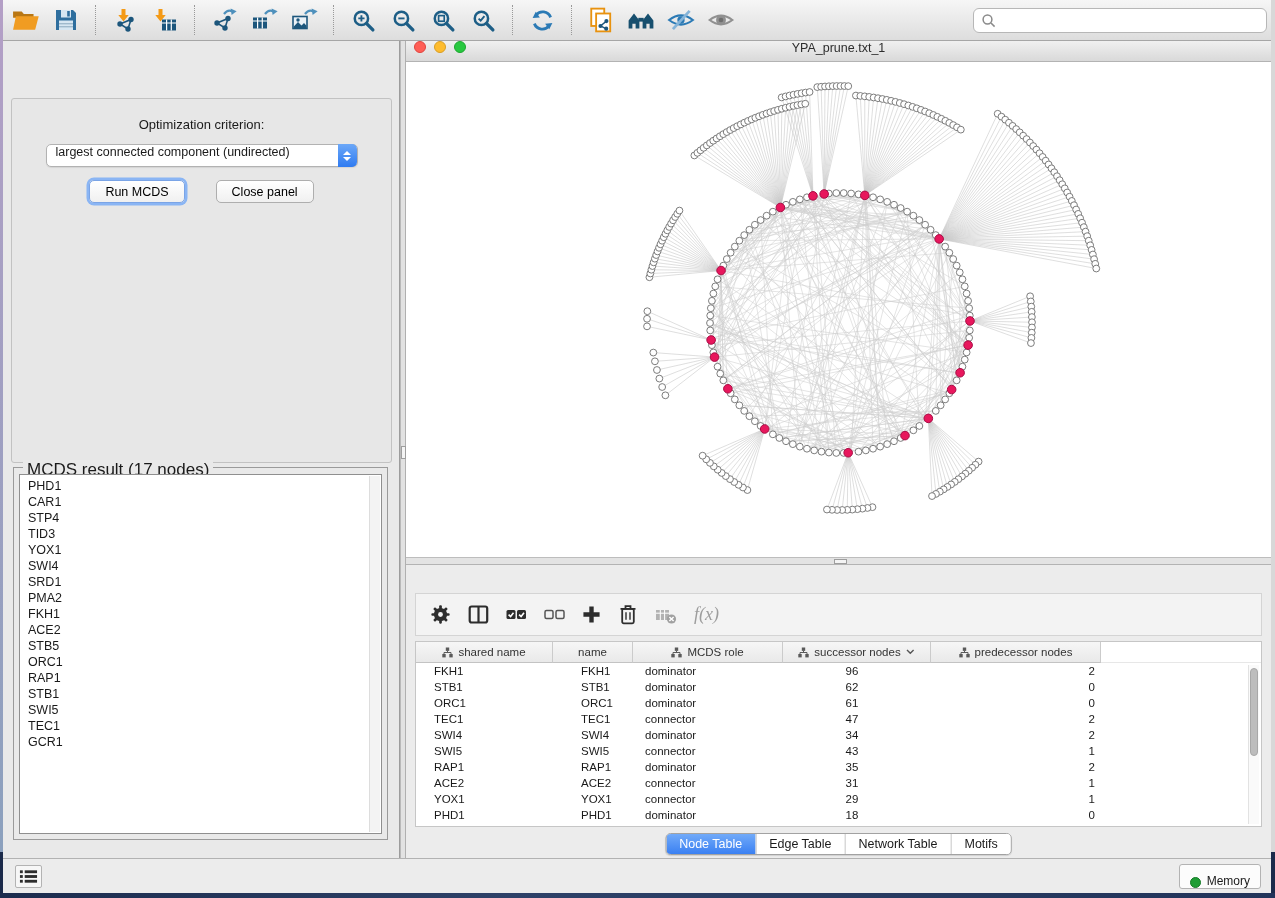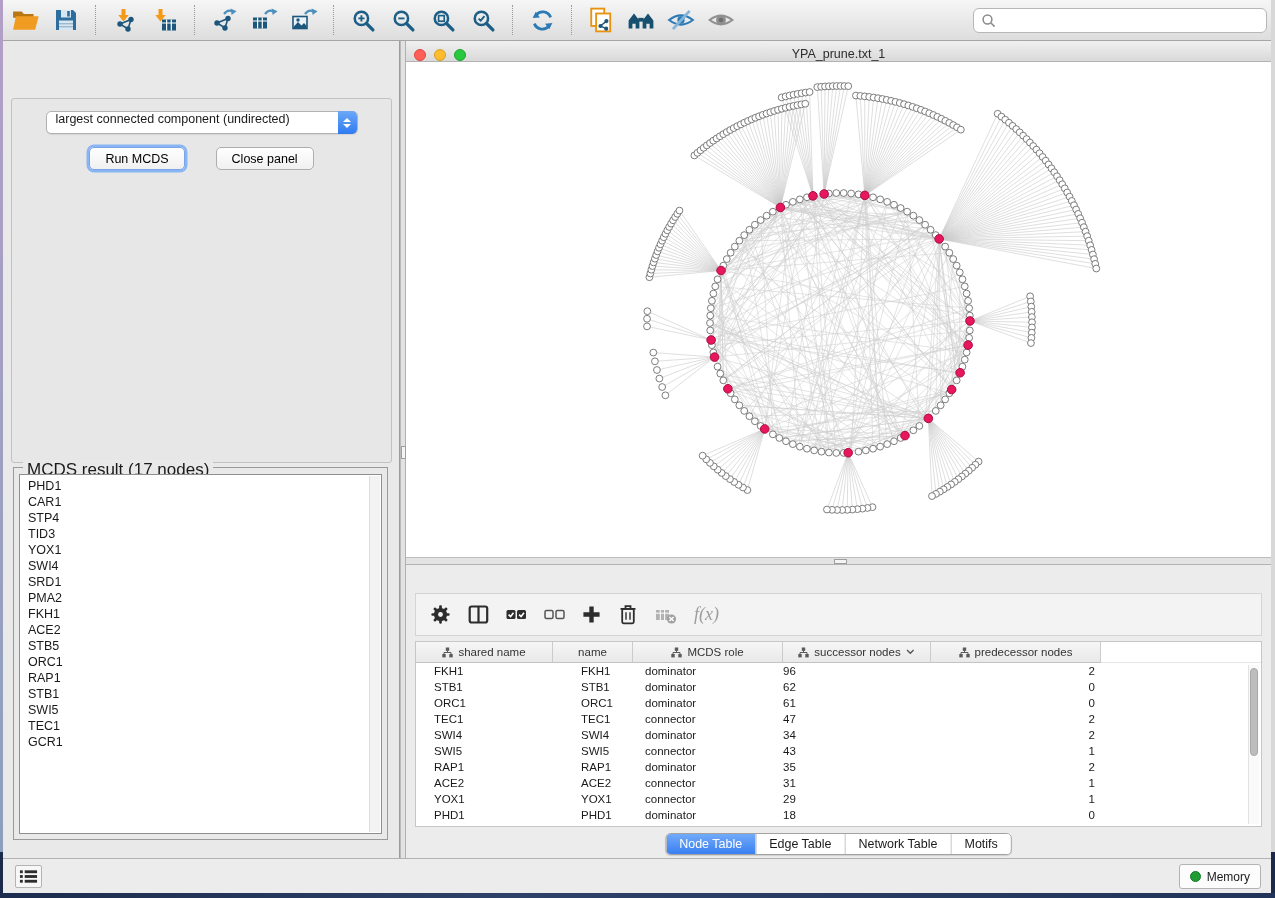--- a/index.html
+++ b/index.html
@@ -39,21 +39,21 @@
 .cp-group-label{position:absolute;top:-8px;left:9px;background:#e9e9e9;padding:0 4px;font-size:17px}
 .cp-list{position:absolute;left:5px;right:5px;top:6px;bottom:5px;background:#fff;border:1px solid #8f8f8f;font-size:12.5px;line-height:16px;padding:3px 0 0 8px;position:absolute;overflow:hidden}
 .cp-list .track{position:absolute;right:1px;top:1px;bottom:1px;width:11px;background:#f3f3f3;border-left:1px solid #ddd}
 
 .vsplit{position:absolute;left:400px;top:41px;width:6px;height:817px;background:#e2e2e2;border-left:1px solid #b9b9b9;border-right:1px solid #b0b0b0}
 .vsplit .handle{position:absolute;left:0;top:405px;width:5px;height:13px;background:#f4f4f4;border:1px solid #9e9e9e}
 .hsplit{position:absolute;left:406px;top:557px;width:865px;height:8px;background:#e3e3e3;border-top:1px solid #bdbdbd;border-bottom:1px solid #b3b3b3}
 .hsplit .handle{position:absolute;left:428px;top:1px;width:13px;height:5px;background:#f4f4f4;border:1px solid #9e9e9e}
 
 .netpanel{position:absolute;left:406px;top:41px;width:865px;height:516px;background:#fff}
-.net-titlebar{height:21px;background:linear-gradient(#f0f0f0,#d9d9d9);border-bottom:1px solid #b3b3b3;display:flex;align-items:flex-end;position:relative}
+.net-titlebar{height:21px;background:linear-gradient(#f0f0f0,#d9d9d9);border-bottom:1px solid #b3b3b3;display:flex;align-items:flex-start;position:relative}
 .tl{width:12px;height:12px;border-radius:50%;margin-left:8px}
 .tl.red{background:#ff5f57;border:1px solid #e0443e}
 .tl.yel{background:#febc2e;border:1px solid #d89e24}
 .tl.grn{background:#28c840;border:1px solid #1da62f}
 .net-title{position:absolute;left:0;right:0;text-align:center;font-size:12.5px;color:#2d2d2d}
 .net-canvas{position:absolute;left:0;top:21px;width:865px;height:495px;background:#fff}
 
 .tpanel{position:absolute;left:406px;top:565px;width:865px;height:293px;background:#ececec}
 .tp-head{height:25px;display:flex;align-items:center;padding:0 11px;font-size:13px}
 .tp-head .sp{flex:1}
@@ -63,29 +63,29 @@
 .tp-table{position:absolute;left:9px;right:9px;top:76px;height:186px;background:#fff;border:1px solid #c6c6c6;overflow:hidden}
 .thead{display:flex;height:21px}
 .hcell{background:linear-gradient(#f6f6f6,#e9e9e9);border-right:1px solid #cbcbcb;border-bottom:1px solid #c3c3c3;display:flex;align-items:center;justify-content:center;gap:5px;font-size:11.5px;color:#333}
 .hfill{flex:1;border-bottom:1px solid #e7e7e7}
 .w0{width:137px}.w1{width:80px}.w2{width:150px}.w3{width:148px}.w4{width:170px}
 .trow{display:flex;height:16px;align-items:center;font-size:11.5px}
 .tcell{overflow:hidden;white-space:nowrap}
 .tcell.c0{width:137px;padding-left:18px}
 .tcell.c1{width:80px;padding-left:28px}
 .tcell.c2{width:150px;padding-left:12px}
-.tcell.c3{width:148px;text-align:left;padding-right:10px}
+.tcell.c3{width:148px;text-align:center;padding-right:10px}
 .tcell.c4{width:170px;text-align:right;padding-right:6px}
 .tscroll{position:absolute;right:2px;top:23px;width:11px;bottom:2px;background:#fafafa;border-left:1px solid #e2e2e2}
 .tthumb{position:absolute;left:1px;top:3px;width:8px;height:88px;background:#bdbdbd;border:1px solid #a8a8a8;border-radius:5px}
 .tp-tabs{position:absolute;left:50%;transform:translateX(-50%);bottom:3px}
 
 .statusbar{position:absolute;left:3px;top:858px;width:1268px;height:35px;background:#ececec;border-top:1px solid #b2b2b2}
 .listbtn{position:absolute;left:12px;top:6px;width:27px;height:23px;background:#f7f7f7;border:1px solid #b3b3b3;border-radius:2px;display:flex;align-items:center;justify-content:center}
-.membtn{position:absolute;right:10px;top:5px;height:25px;background:#fcfcfc;border:1px solid #b3b3b3;border-radius:3px;display:flex;align-items:center;gap:6px;padding:0 10px;font-size:12px}
+.membtn{position:absolute;right:10px;top:5px;height:25px;background:#fcfcfc;border:1px solid #b3b3b3;border-radius:3px;display:flex;align-items:flex-end;gap:6px;padding:0 10px;font-size:12px}
 .memdot{width:11px;height:11px;border-radius:50%;background:#1f9d35;border:1px solid #157a26}
 </style>
 </head>
 <body>
 
 <div class="toolbar">
   <div class="tbicon">
       <svg width="28" height="24" viewBox="0 0 26 22">
         <path fill="#b97714" d="M1 3h8l2 2.5h9V9H1z"></path>
         <path fill="#f09c22" d="M1 20 3.6 7.5h21.2L21.5 20z"></path>
@@ -232,20 +232,21 @@
     <input type="text" placeholder="" style="">
   </div>
 </div>
 
 <div class="leftstrip"></div>
 <div class="rightstrip"></div>
 <div class="bottomstrip"></div>
 
 <div class="cpanel">
   <div class="cp-page">
+    <div class="opt-label">Optimization criterion:</div>
     <div class="combo">
       <span>largest connected component (undirected)</span>
       <span class="stepper">
           <span class="tri-up"></span>
           <span class="tri-dn"></span>
         </span>
     </div>
     <div class="btnrow">
       <button class="pushbtn focused">Run MCDS</button>
       <button class="pushbtn">Close panel</button>

